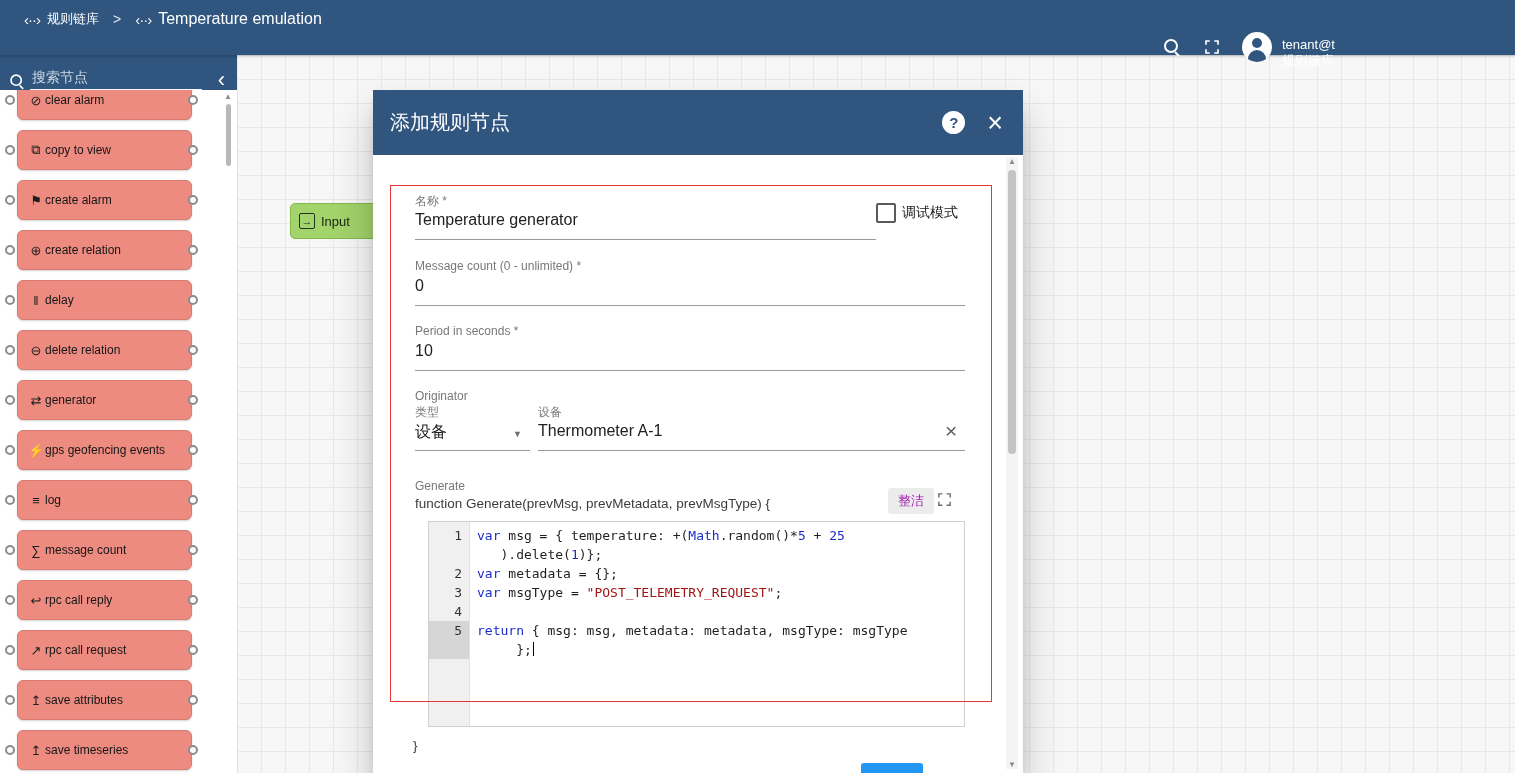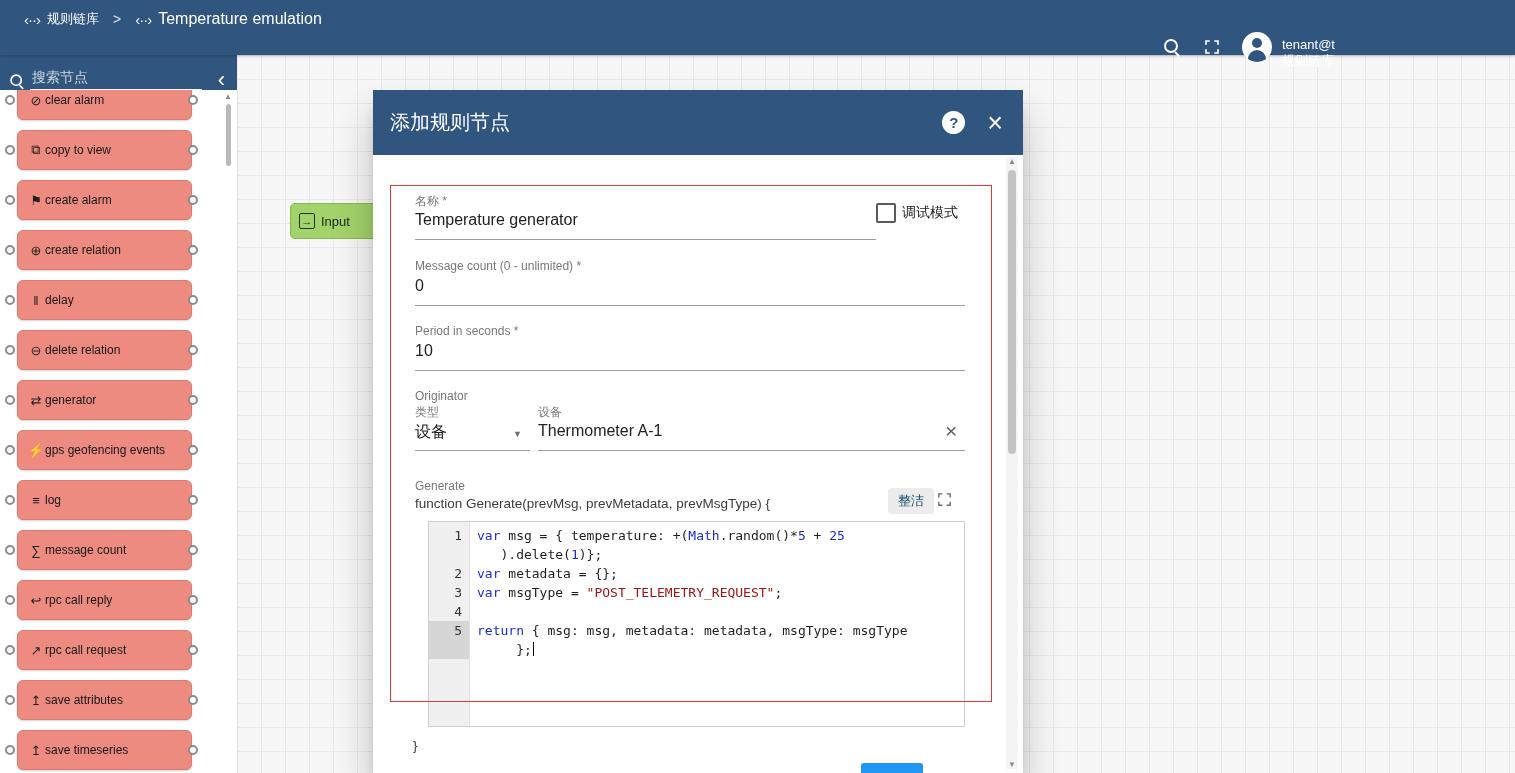--- a/index.html
+++ b/index.html
@@ -84,21 +84,21 @@
   .f-label{position:absolute;font-size:12px;color:#787878;}
   .f-value{position:absolute;font-size:16px;color:#212121;cursor:text;}
   .u-line{position:absolute;height:1px;background:#9a9a9a;}
   .checkbox{position:absolute;width:16px;height:16px;border:2px solid #5a5a5a;border-radius:2px;
             background:#fff;cursor:pointer;}
   .cb-label{position:absolute;font-size:14px;color:#212121;}
   .caret-dn{position:absolute;font-size:9px;color:#6e6e6e;cursor:pointer;}
   .clear-x{position:absolute;font-size:21px;color:#5c5c5c;line-height:18px;cursor:pointer;}
   .f-sig{position:absolute;font-size:13.5px;color:#3c3c3c;}
   .tidy{position:absolute;background:#ececec;border:none;border-radius:3px;padding:4px 10px;
-        font-size:13px;color:#0c4a6e;cursor:pointer;font-family:"Liberation Sans",sans-serif;}
+        font-size:13px;color:#a21caf;cursor:pointer;font-family:"Liberation Sans",sans-serif;}
   .expand{position:absolute;cursor:pointer;}
 
   .editor{position:absolute;left:55px;top:366px;width:537px;height:206px;border:1px solid #cfcfcf;
           background:#fff;box-sizing:border-box;font-family:"DejaVu Sans Mono",monospace;z-index:2;}
   .gutter{position:absolute;left:0;top:0;bottom:0;width:41px;background:#f0f0f0;
           border-right:1px solid #e3e3e3;padding-top:4px;box-sizing:border-box;}
   .g-cell{height:19px;line-height:19px;text-align:right;padding-right:7px;color:#333;font-size:13px;}
   .g-active{background:#d6d6d6;}
   .code-area{position:absolute;left:42px;top:0;right:0;bottom:0;padding-top:4px;cursor:text;}
   .code-line{height:19px;line-height:19px;white-space:pre;padding-left:6px;font-size:13px;color:#1f1f1f;}

